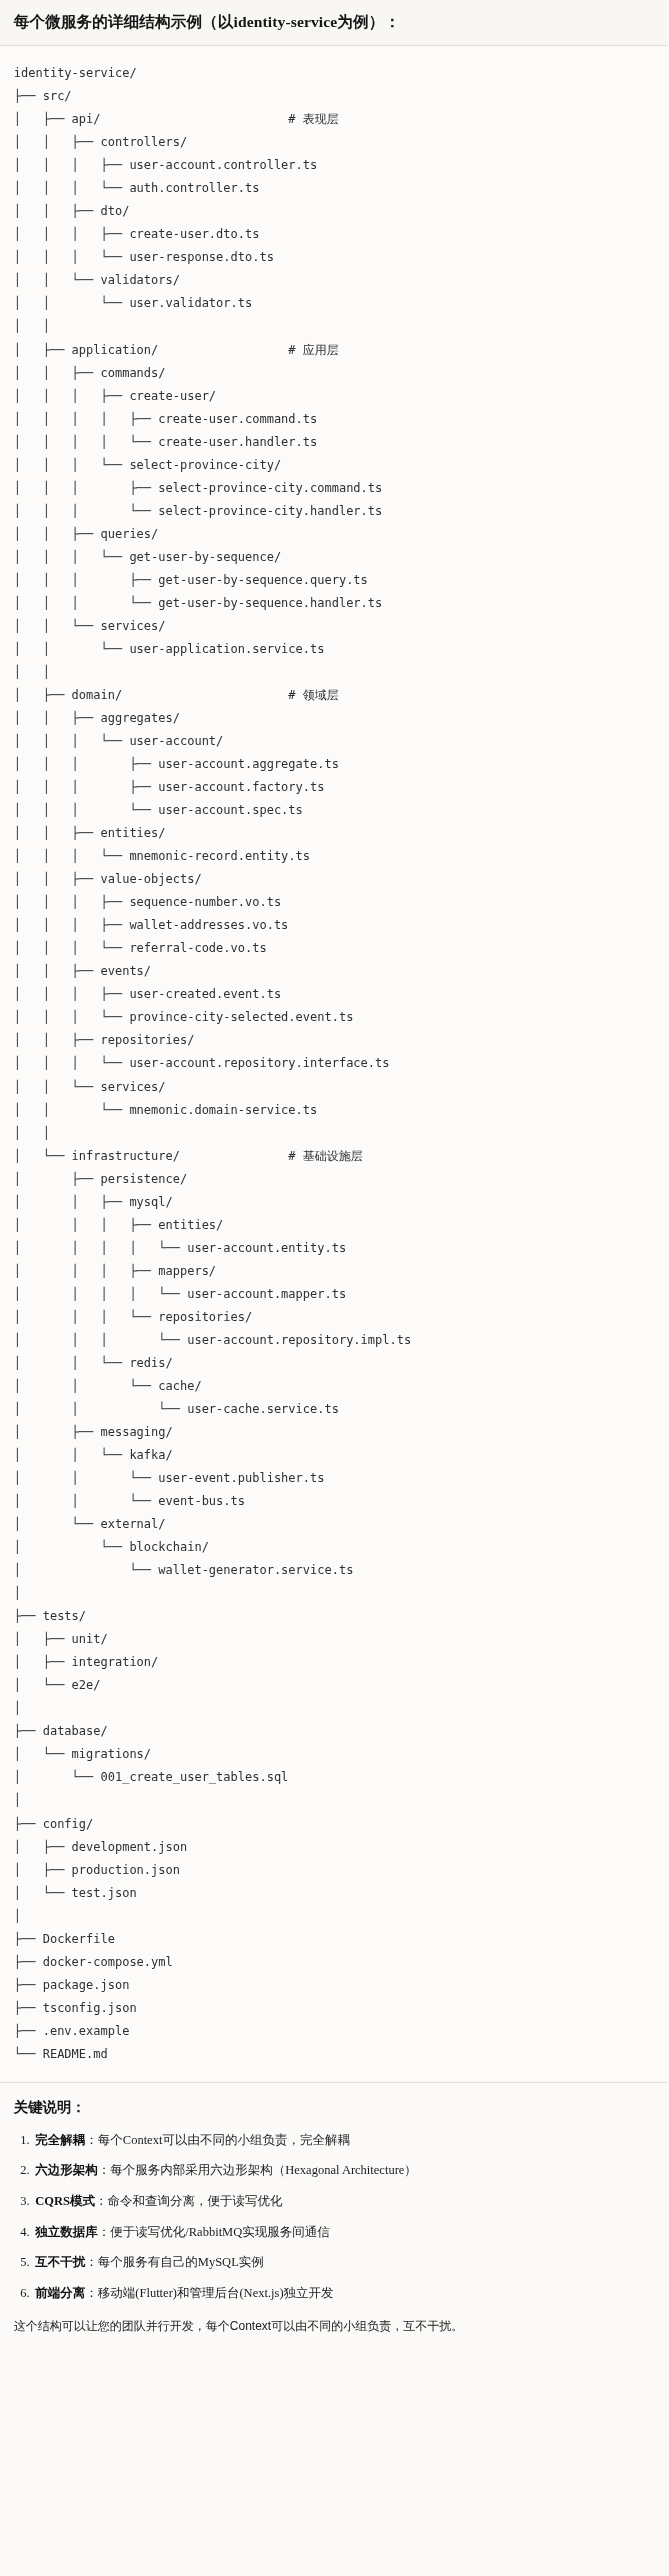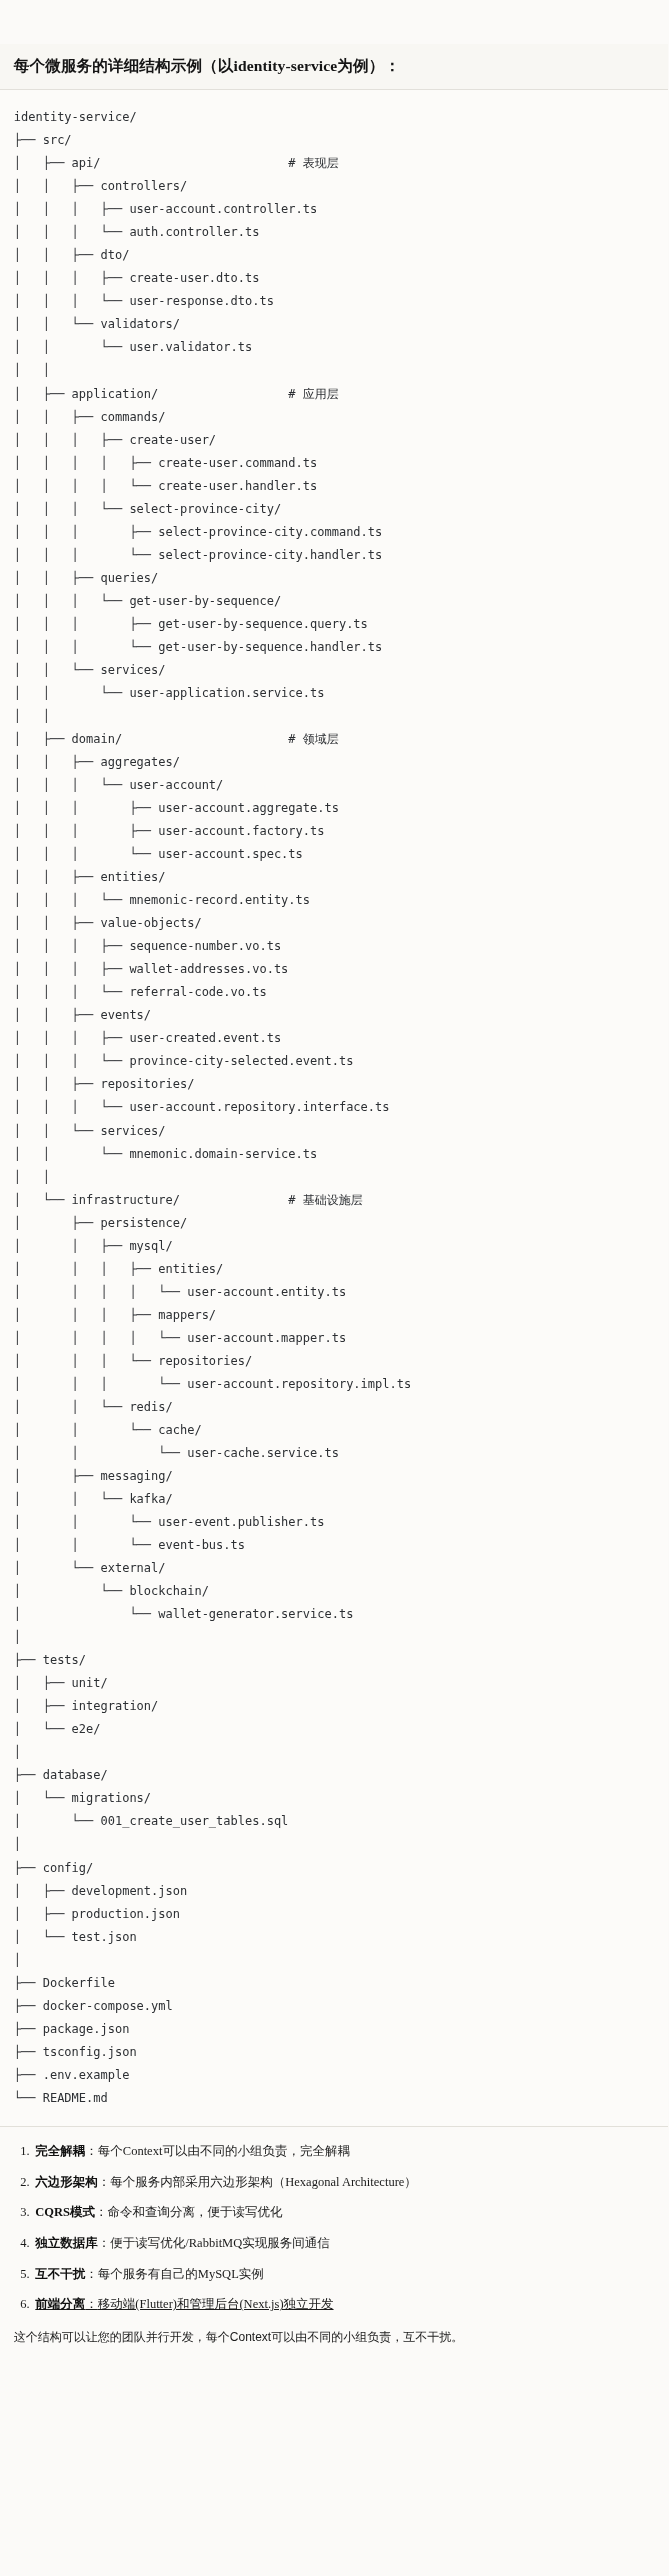--- a/index.html
+++ b/index.html
@@ -11,21 +11,20 @@
   body {
     width: 669px;
     font-family: "Liberation Serif", "DejaVu Serif", serif;
     color: #1f1f1f;
     -webkit-font-smoothing: antialiased;
   }
   .page {
     width: 668px;
     box-sizing: border-box;
     background: #84cc16;
-    margin-top: 44px;
   }
 
   
   .heading-block {
     padding: 11.3px 13.8px 12.5px 13.8px;
     background: #f8f7f3;
     border-bottom: 0.6px solid #e2e0da;
   }
   .heading {
     font-family: "Liberation Serif", "DejaVu Serif", serif;
@@ -73,21 +72,21 @@
     list-style: decimal;
   }
   ol.notes-list > li {
     font-family: "Liberation Serif", "DejaVu Serif", serif;
     font-size: 12.5px;
     line-height: 1.45;
     color: #1b1b1b;
     margin-bottom: 12.5px;
     padding-left: 2.5px;
   }
-  ol.notes-list > li:last-child { margin-bottom: 0; text-decoration: underline; }
+  ol.notes-list > li:last-child { margin-bottom: 0; }
   .note-term {
     font-weight: bold;
     color: #101010;
   }
   .note-sep { color: #1b1b1b; }
   .note-desc { color: #1b1b1b; }
 
   .closing {
     font-family: Liberation Sans, sans-serif;
     font-size: 12px;
@@ -189,20 +188,21 @@
 │
 ├── Dockerfile
 ├── docker-compose.yml
 ├── package.json
 ├── tsconfig.json
 ├── .env.example
 └── README.md</pre>
   </section>
 
   <section class="notes-block">
+    <h2 class="notes-title">关键说明：</h2>
     <ol class="notes-list">
       <li>
         <span class="note-term">完全解耦</span><span class="note-sep">：</span><span class="note-desc">每个Context可以由不同的小组负责，完全解耦</span>
       </li>
       <li>
         <span class="note-term">六边形架构</span><span class="note-sep">：</span><span class="note-desc">每个服务内部采用六边形架构（Hexagonal Architecture）</span>
       </li>
       <li>
         <span class="note-term">CQRS模式</span><span class="note-sep">：</span><span class="note-desc">命令和查询分离，便于读写优化</span>
       </li>

